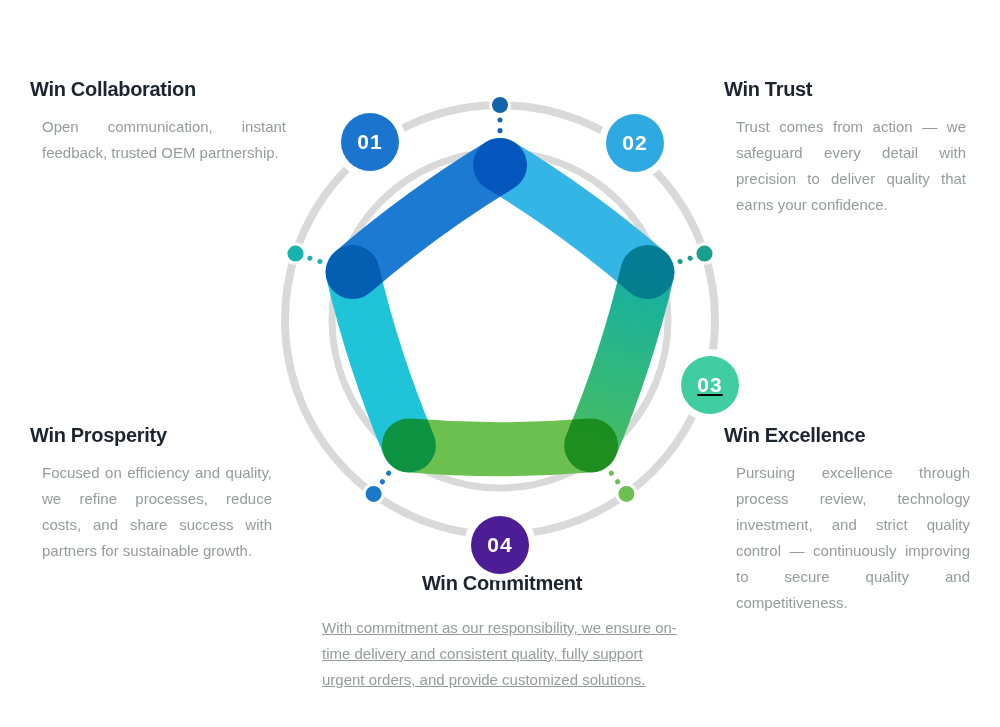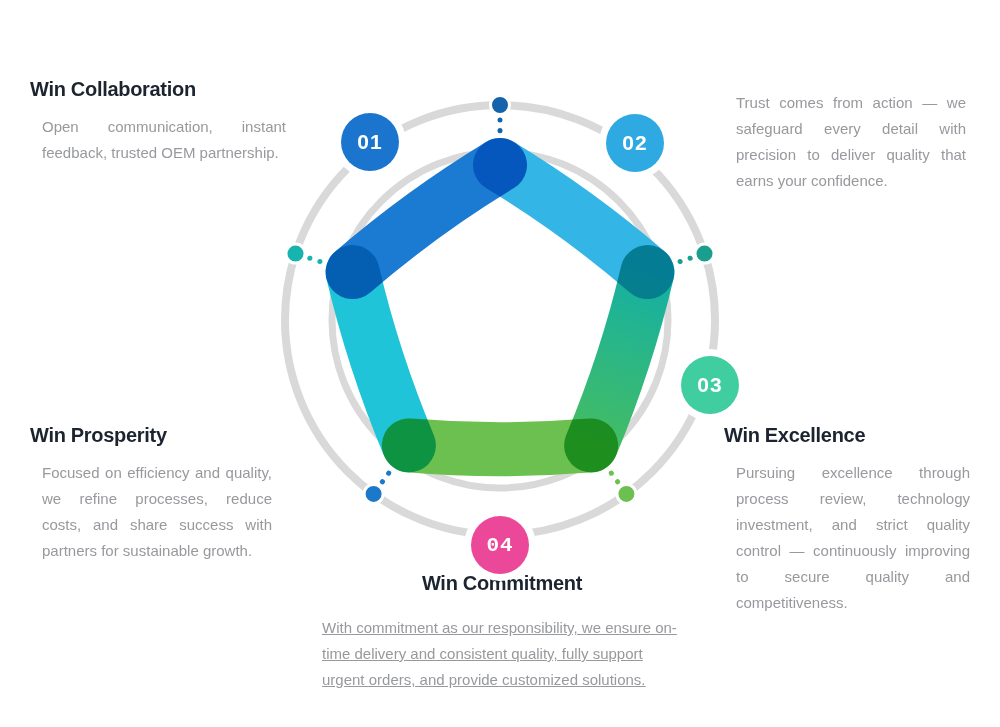--- a/index.html
+++ b/index.html
@@ -135,33 +135,34 @@
       <path class="band" d="M -91.1 125.4 Q -126.5 41.1 -147.4 -47.9" stroke="#1fc4d8"></path>
     </g>
   </svg>
 
   <div class="badge" id="badge-01" style="background-color: rgb(27, 117, 207);">
     <span class="badge-num">01</span>
   </div>
   <div class="badge" id="badge-02" style="background-color: rgb(47, 169, 225);">
     <span class="badge-num">02</span>
   </div>
-  <div class="badge" id="badge-03" style="background-color: rgb(64, 205, 160);">
+  <div class="badge" id="badge-03" style="background-color: rgb(64, 205, 160); text-decoration: underline;">
     <span class="badge-num">03</span>
   </div>
-  <div class="badge" id="badge-04" style="background-color: #ec4899; font-family: Liberation Mono, monospace;">
+  <div class="badge" id="badge-04" style="background-color: #4c1d95;">
     <span class="badge-num">04</span>
   </div>
 
   <section class="text-block" id="block-collaboration">
     <h2>Win Collaboration</h2>
     <p>Open communication, instant feedback, trusted OEM partnership.</p>
   </section>
 
   <section class="text-block" id="block-trust">
+    <h2>Win Trust</h2>
     <p>Trust comes from action — we safeguard every detail with precision to deliver quality that earns your confidence.</p>
   </section>
 
   <section class="text-block" id="block-excellence">
     <h2>Win Excellence</h2>
     <p>Pursuing excellence through process review, technology investment, and strict quality control — continuously improving to secure quality and competitiveness.</p>
   </section>
 
   <section class="text-block" id="block-commitment">
     <h2>Win Commitment</h2>

